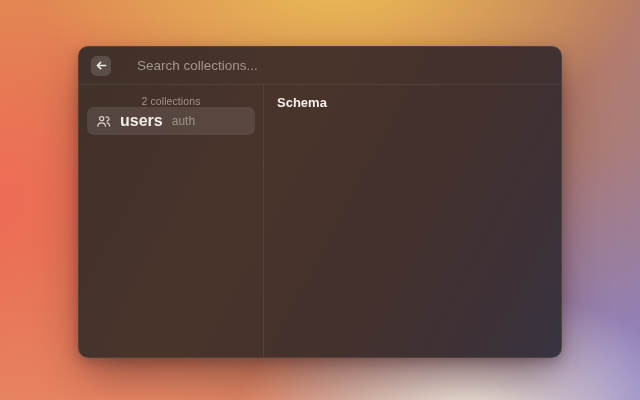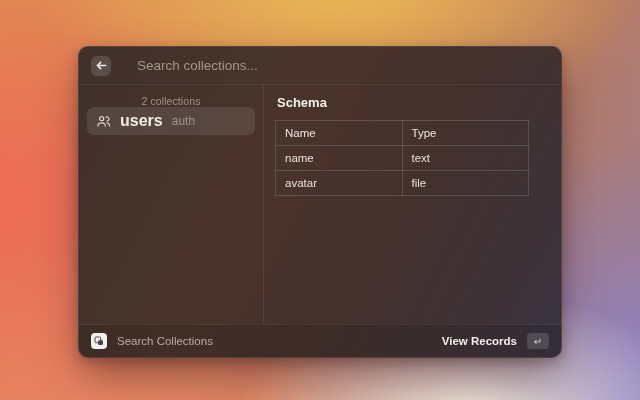--- a/index.html
+++ b/index.html
@@ -151,48 +151,18 @@
           </span>
           <span class="srow-name">users</span>
           <span class="srow-sub">auth</span>
         </div>
 
       </div>
 
       <div class="main">
         <div class="schema-title">Schema</div>
 
-        <table class="schema">
-          <thead>
-            <tr>
-              <th>Name</th>
-              <th>Type</th>
-            </tr>
-          </thead>
-          <tbody>
-            <tr>
-              <td>name</td>
-              <td>text</td>
-            </tr>
-            <tr>
-              <td>avatar</td>
-              <td>file</td>
-            </tr>
-          </tbody>
-        </table>
       </div>
     </div>
 
-    <div class="footer">
-      <span class="app-icon">
-        <svg width="10" height="10" viewBox="0 0 12 12" fill="none" stroke="#4a4440" stroke-width="1.2" stroke-linejoin="round">
-          <rect x="1.2" y="1.2" width="6.8" height="6.8" rx="1.4"></rect>
-          <rect x="5" y="5" width="5.8" height="5.8" rx="1.4" fill="#4a4440" stroke="none"></rect>
-        </svg>
-      </span>
-      <span class="app-label">Search Collections</span>
-      <span class="spacer"></span>
-      <span class="action-label">View Records</span>
-      <span class="key-badge">↵</span>
-    </div>
 
   </div>
 </div>
 
 </body></html>

